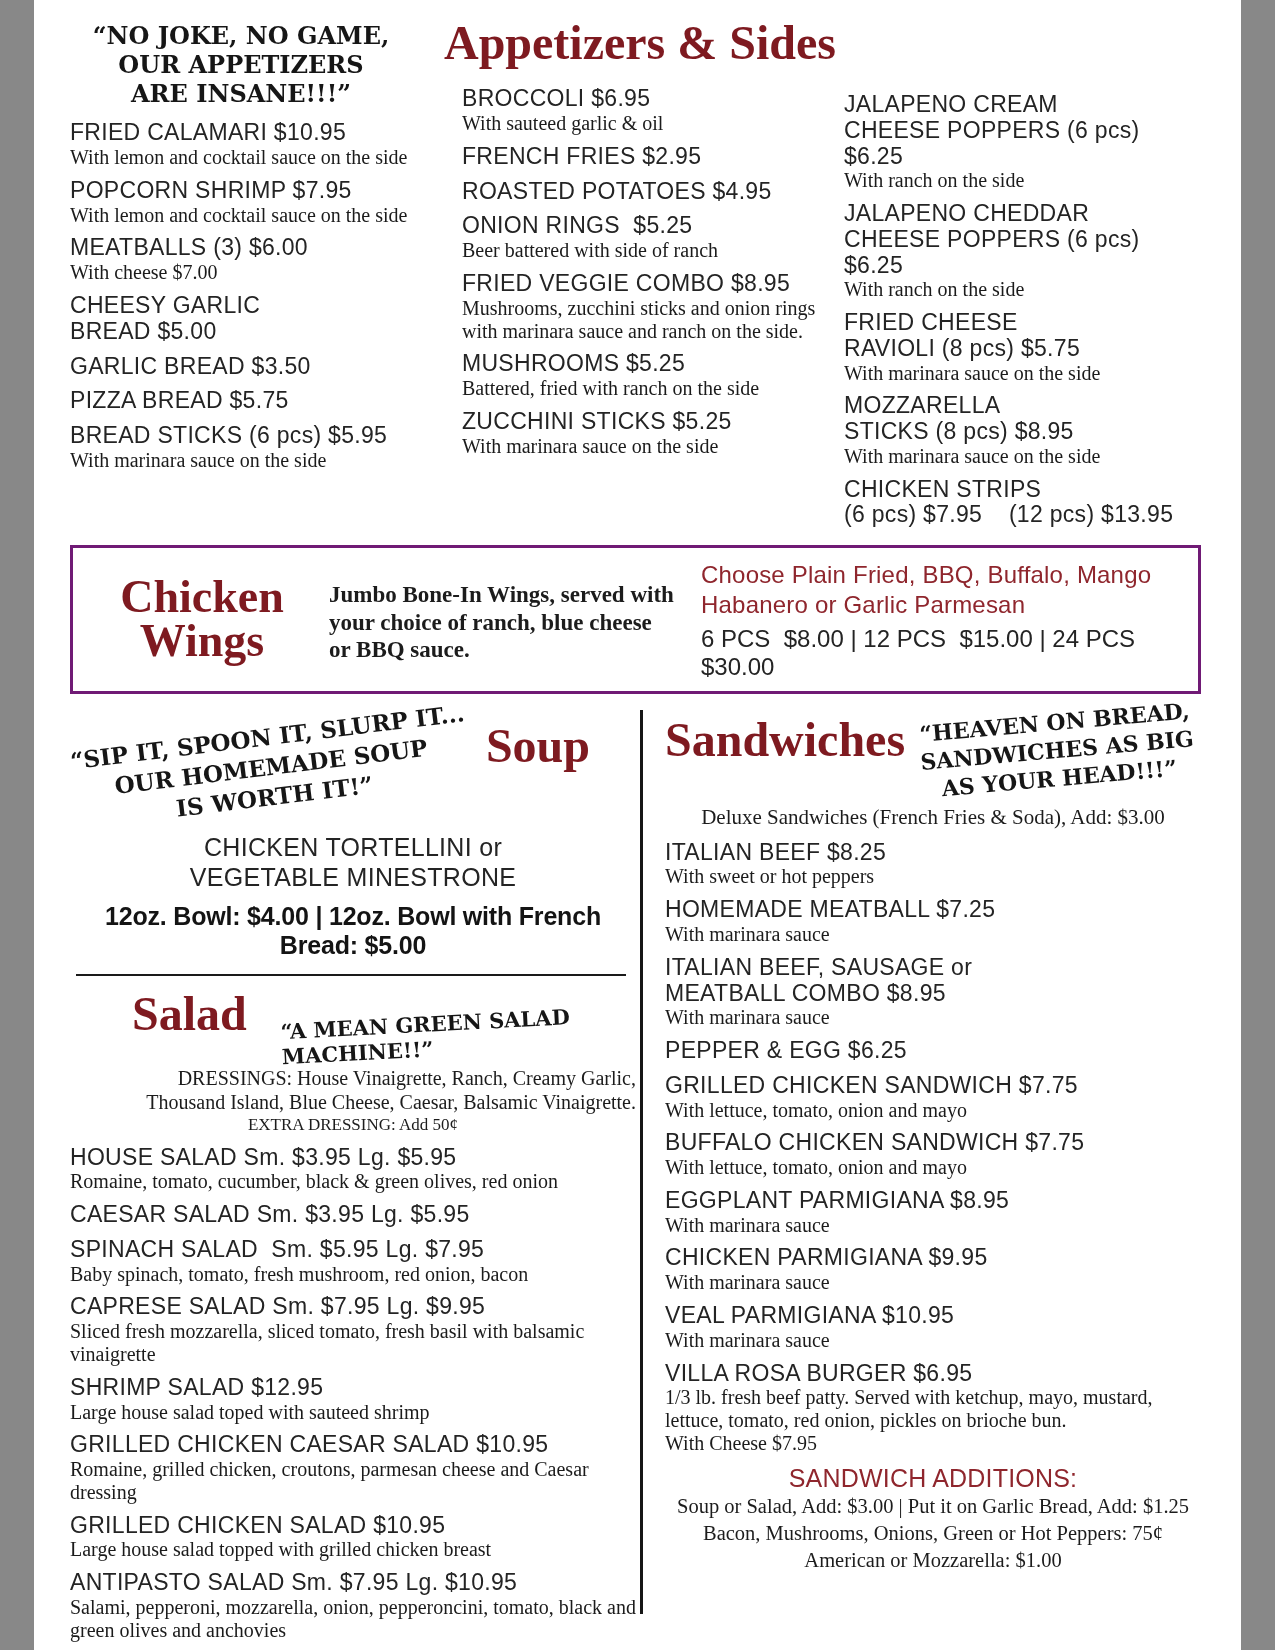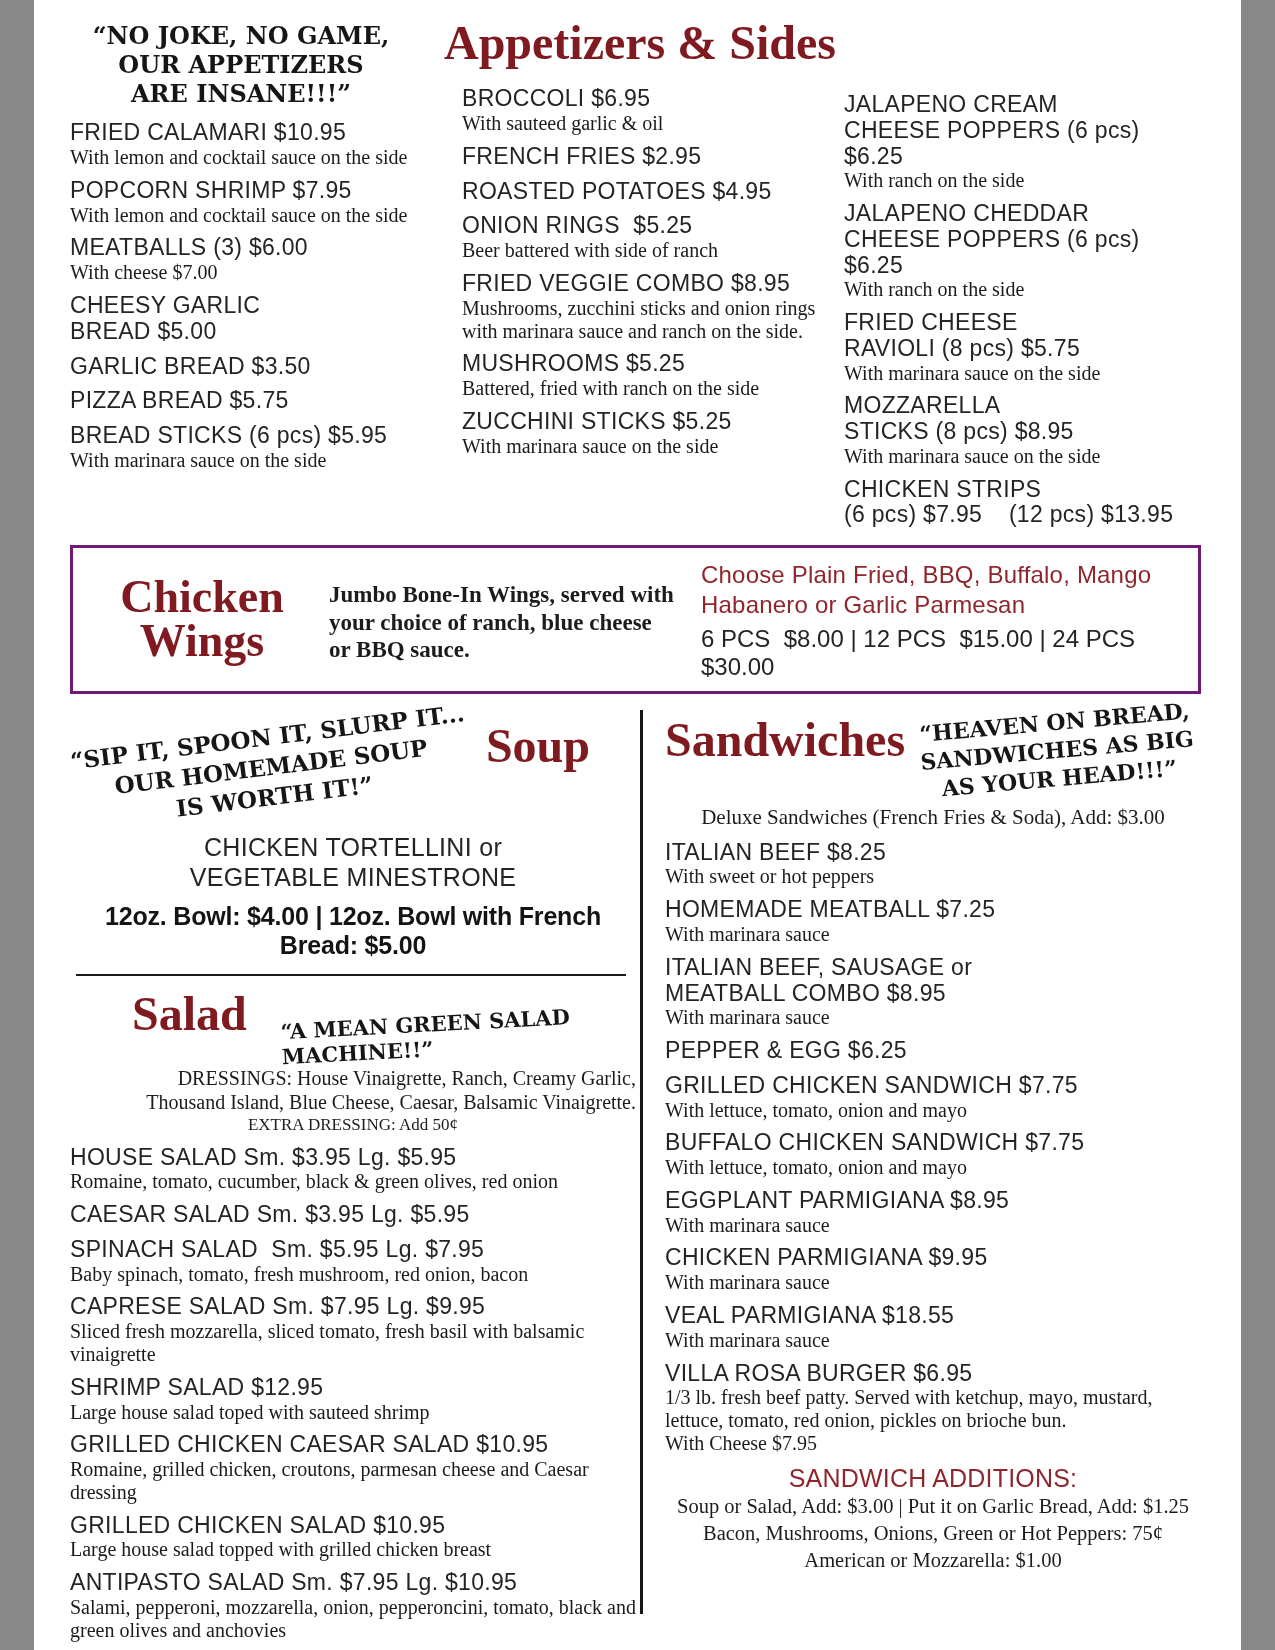--- a/index.html
+++ b/index.html
@@ -348,21 +348,21 @@
 
           </div>
 
           <div class="item">
             <div class="item-name">CHICKEN PARMIGIANA $9.95</div>
             <div class="item-desc">With marinara sauce</div>
 
           </div>
 
           <div class="item">
-            <div class="item-name">VEAL PARMIGIANA $18.55</div>
+            <div class="item-name">VEAL PARMIGIANA $10.95</div>
             <div class="item-desc">With marinara sauce</div>
 
           </div>
 
           <div class="item">
             <div class="item-name">VILLA ROSA BURGER $6.95</div>
             <div class="item-desc">1/3 lb. fresh beef patty. Served with ketchup, mayo, mustard, lettuce, tomato, red onion, pickles on brioche bun.</div>
             <div class="item-extra">With Cheese $7.95</div>
           </div>
         </div>

